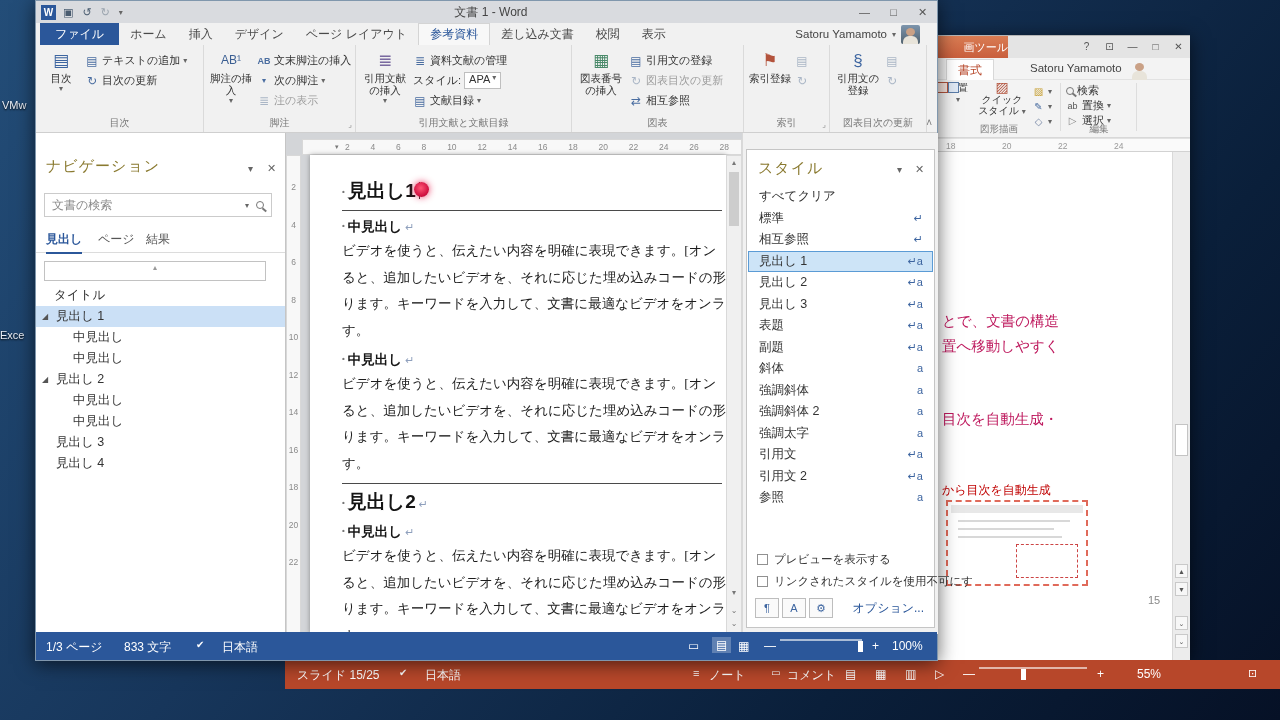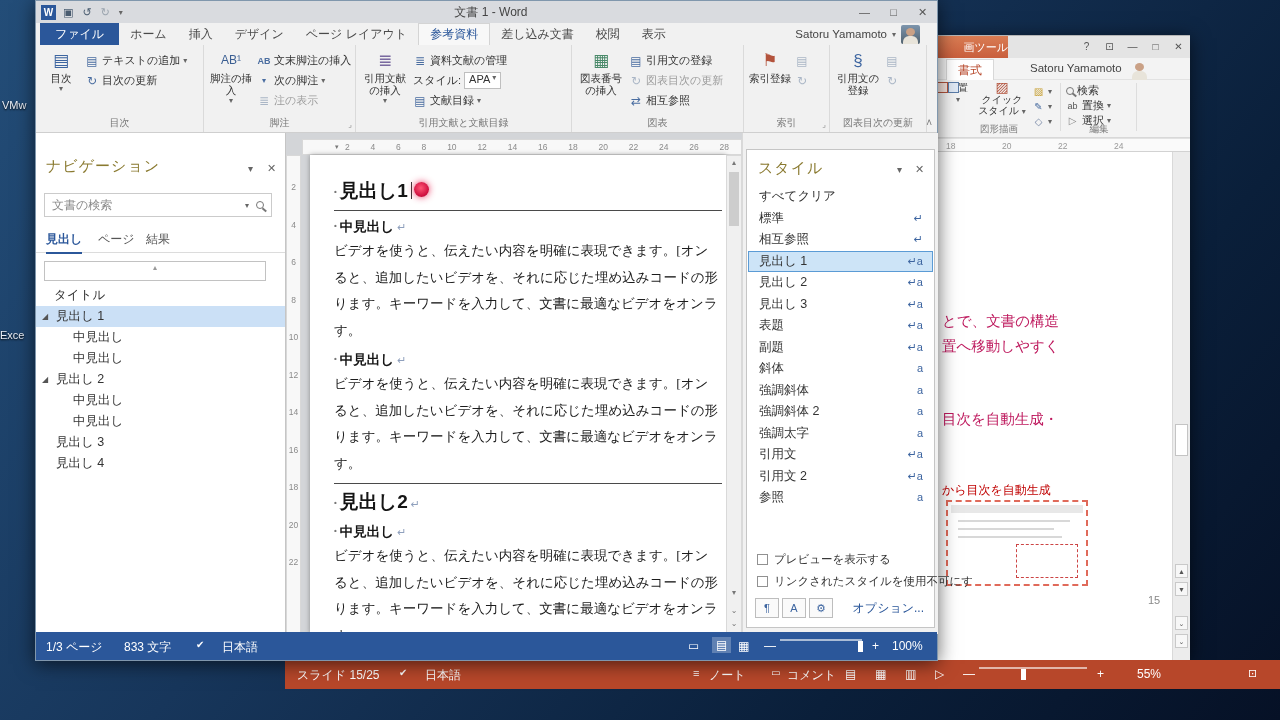--- a/index.html
+++ b/index.html
@@ -78,21 +78,21 @@
 
 
 #doc-area{position:absolute;left:250px;top:132px;width:456px;height:501px;background:#d3d5d8;overflow:hidden}
 #hruler{position:absolute;left:16px;top:6px;width:440px;height:16px;background:#f8f8f8;border:1px solid #d8d8d8}
 #hruler .nums{position:absolute;left:42px;right:12px;top:2px;display:flex;justify-content:space-between;font-size:8.5px;color:#8a8a8a}
 .tabmark{position:absolute;left:32px;top:3px;font-size:7px;color:#777}
 #vruler{position:absolute;left:0;top:22px;width:15px;height:479px;background:#f8f8f8;border:1px solid #d8d8d8}
 #vruler .nums{position:absolute;top:26px;bottom:66px;left:0;right:0;display:flex;flex-direction:column;
  justify-content:space-between;align-items:center;font-size:8.5px;color:#8a8a8a}
 #page{position:absolute;left:24px;top:22px;width:416px;height:479px;background:#fff;box-shadow:0 0 5px rgba(0,0,0,.35);
- overflow:hidden;padding:24px 4px 0 24px}
+ overflow:hidden;padding:24px 4px 0 32px}
 .doc-h1{font-size:19px;font-weight:bold;color:#151515;white-space:nowrap;line-height:24px}
 .doc-h2{font-size:13.5px;font-weight:bold;color:#151515;margin:7px 0 2px;white-space:nowrap}
 .bodypar{margin-bottom:2px}
 .bodyline{font-size:13.5px;line-height:26.5px;color:#1c1c1c;white-space:nowrap;font-family:"Liberation Serif","DejaVu Serif",serif}
 .bullet{font-size:8px;color:#777;margin-right:3px;vertical-align:3px}
 .pmark{font-size:11px;color:#8fa0bd;margin-left:3px;font-weight:normal}
 .hrule{border-top:1.5px solid #4a4a4a;margin:6px 0}
 .caret{display:inline-block;width:1.5px;height:17px;background:#333;margin-left:3px;vertical-align:-2px}
 #hldot{position:absolute;left:104px;top:27px;width:15px;height:15px;border-radius:50%;
  background:radial-gradient(circle at 45% 40%,#ff5575,#cf1040 65%,#a50c32);box-shadow:0 0 7px rgba(230,20,70,.85)}

